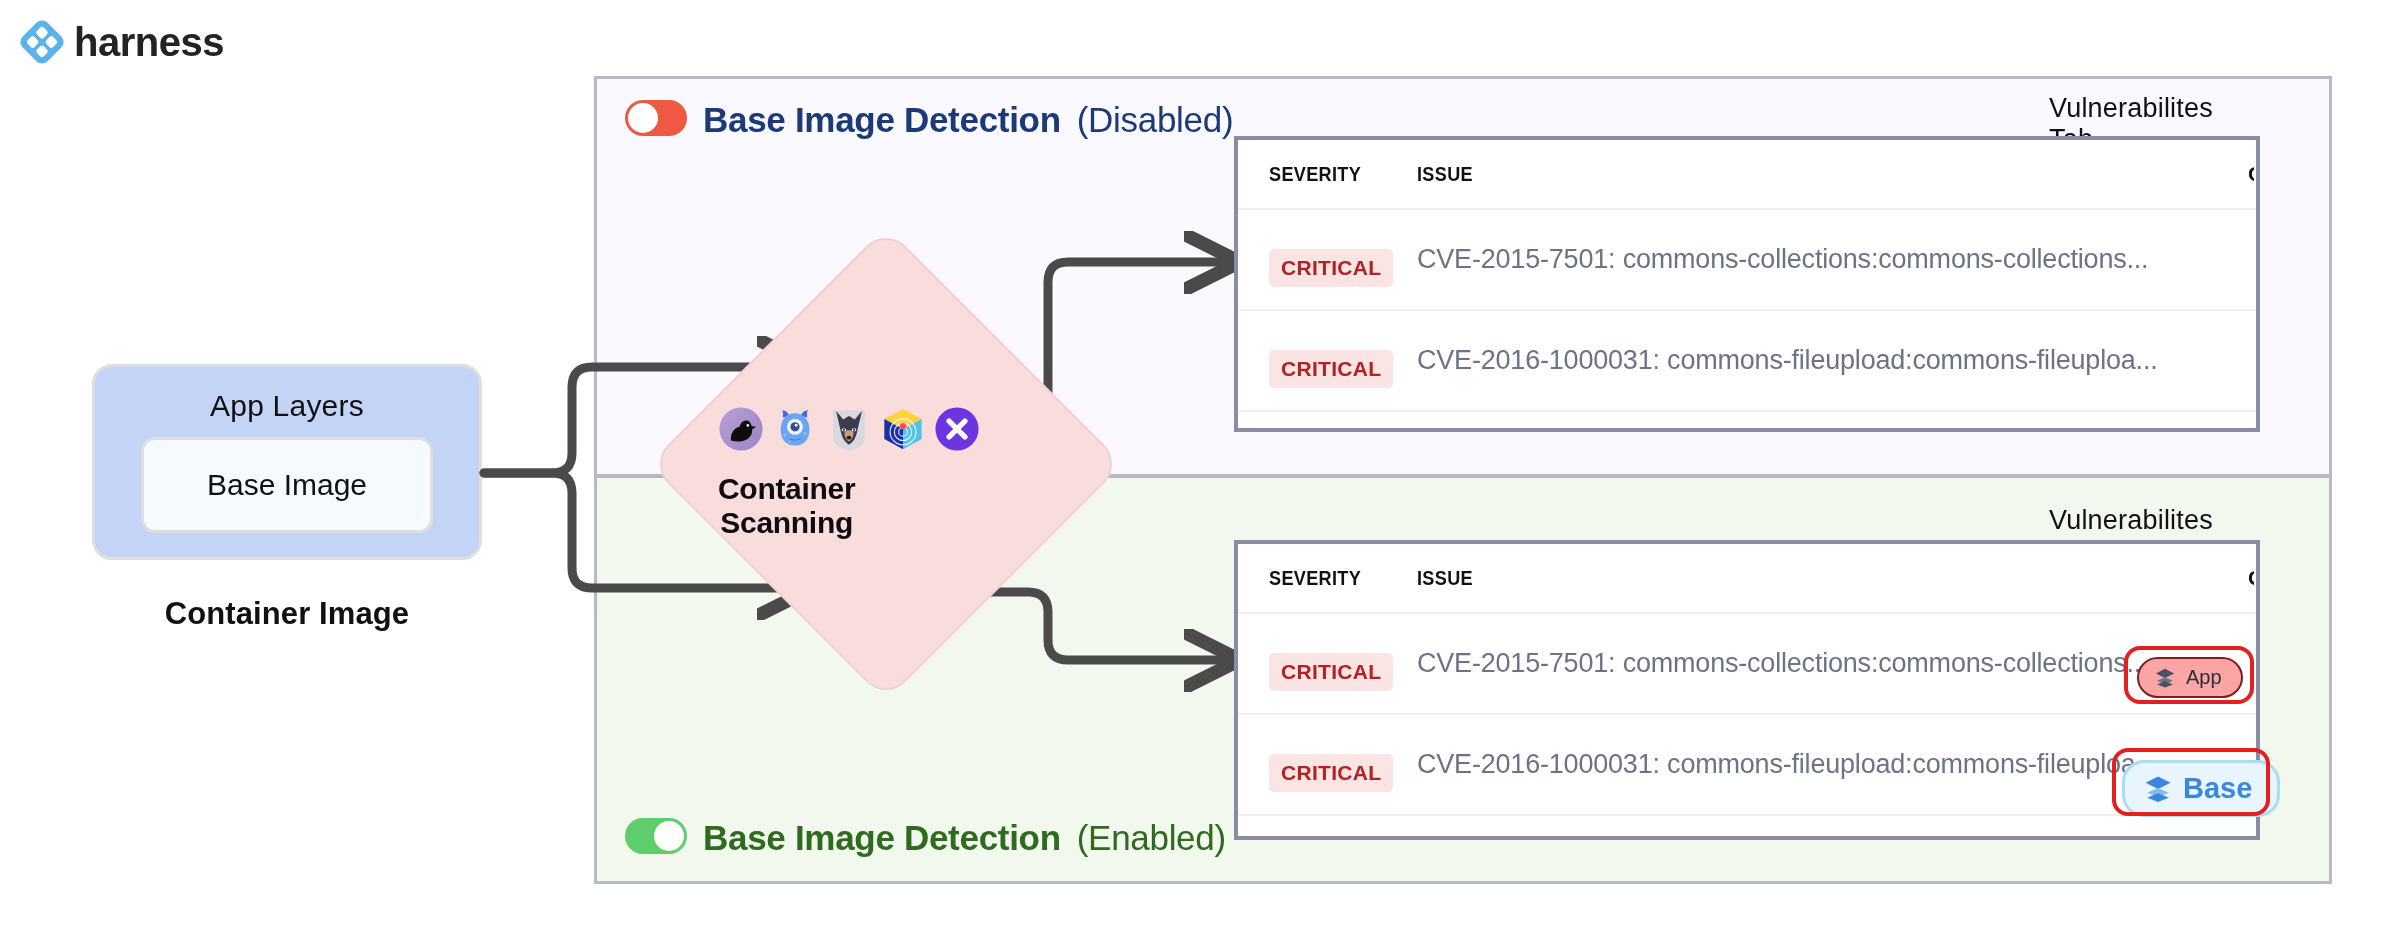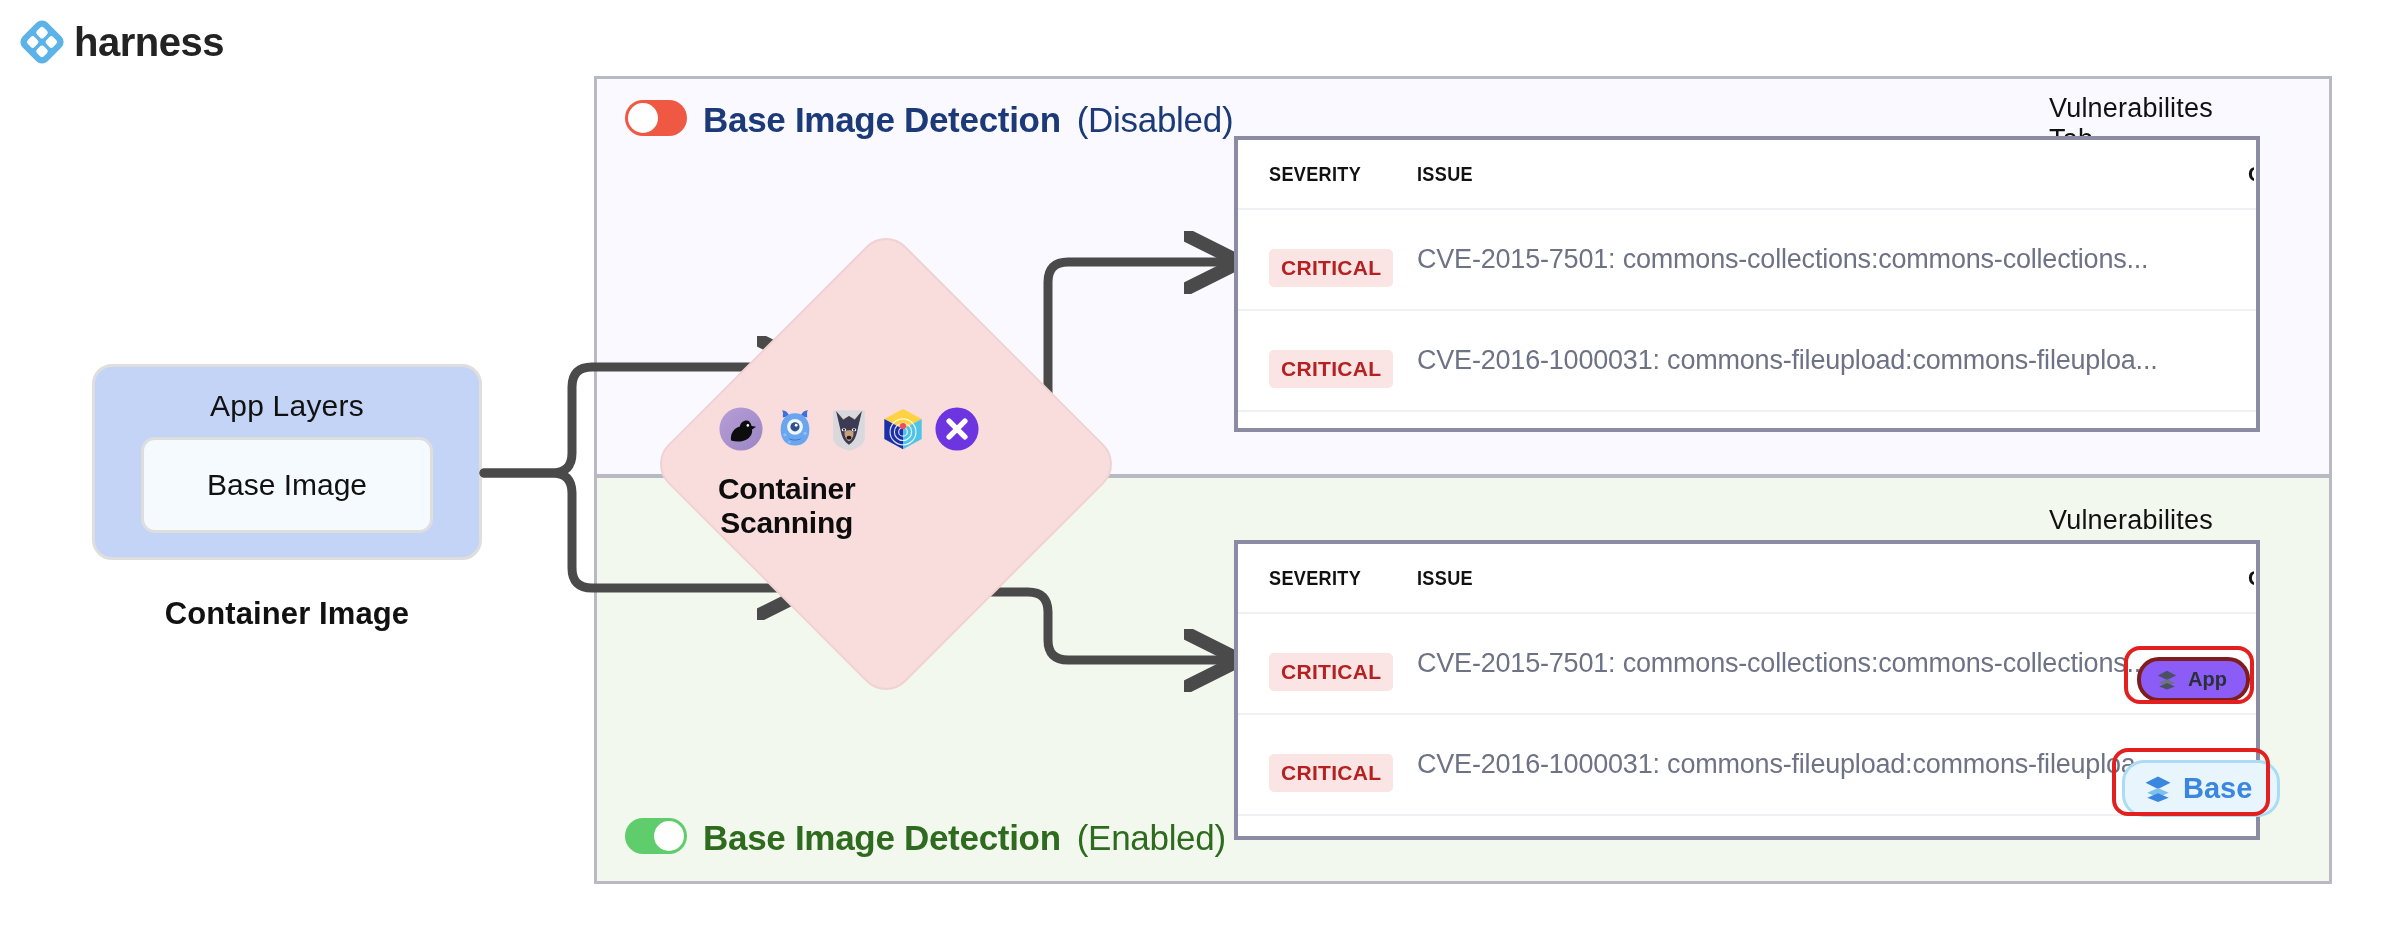--- a/index.html
+++ b/index.html
@@ -103,22 +103,22 @@
   .cut-letter {
     position:absolute; right:2px; top:22px; font-size:21px; font-weight:700; color:#111;
     font-family:"Liberation Sans Narrow","Liberation Sans",sans-serif; overflow:hidden; width:6px;
   }
 
   
   .pill {
     display:inline-flex; align-items:center; gap:10px; border-radius:22px; white-space:nowrap;
   }
   .pill-app {
-    background:#8b5cf6; border:4px solid #7f1d1d; color:#2a2f3a;
-    font-size:20px; font-weight:700; padding:7px 19px 7px 15px;
+    background:#fca5a5; border:2px solid #7f1d1d; color:#2a2f3a;
+    font-size:20px; font-weight:400; padding:7px 19px 7px 15px;
   }
   .pill-base {
     background:#e8f5fd; border:3px solid #aadcf5; color:#3b87e0;
     font-size:29px; font-weight:700; padding:9px 25px 9px 18px;
   }
   .annot-box {
     position:absolute; border:4px solid #e32020; border-radius:16px;
   }
   #annot-app  { left:2124px; top:646px; width:130px; height:58px; }
   #annot-base { left:2112px; top:748px; width:158px; height:68px; }

